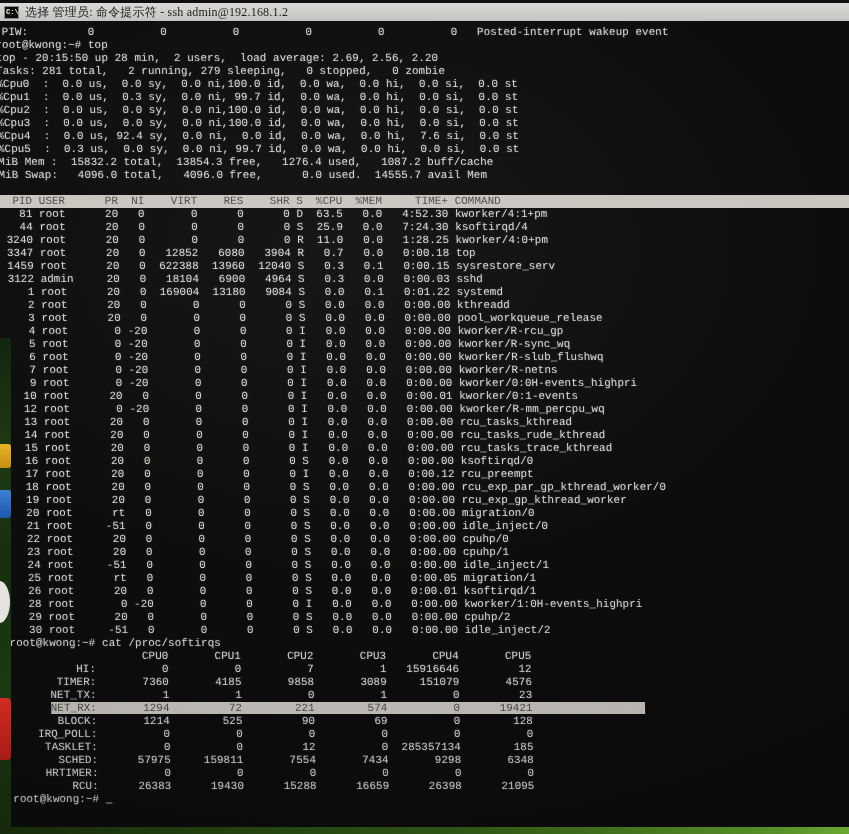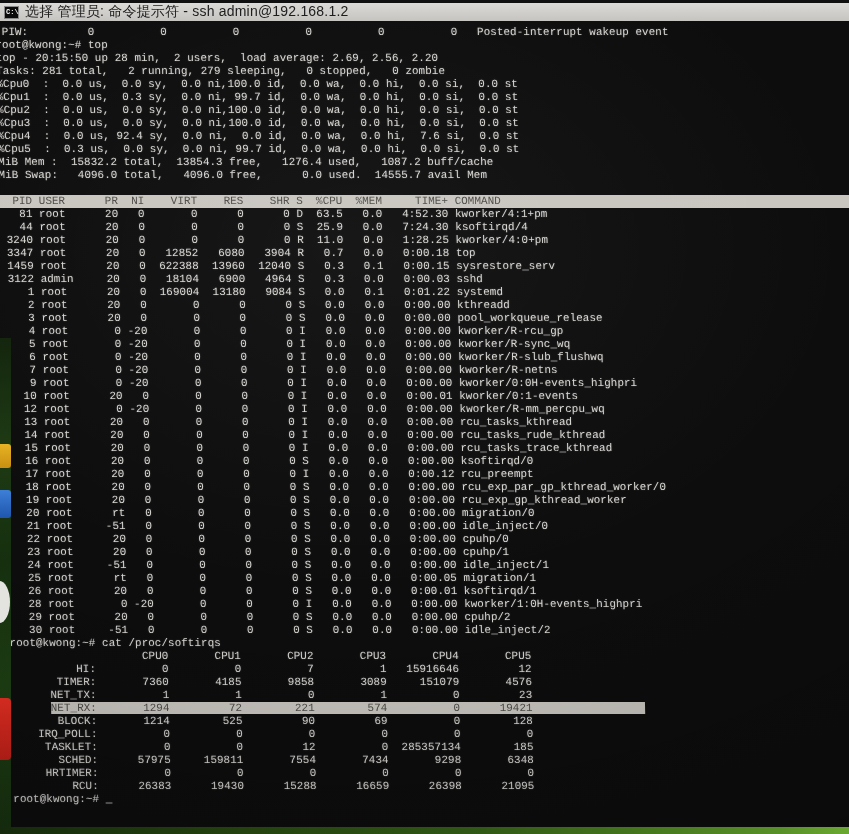--- a/index.html
+++ b/index.html
@@ -28,21 +28,21 @@
   
   .titlebar{
     position:absolute;top:0;left:0;width:849px;height:21px;z-index:4;
     background:linear-gradient(180deg,#101010 0,#101010 3px,#dcdad7 3px,#c6c4c1 100%);
     display:flex;align-items:center;gap:6px;box-sizing:border-box;padding:3px 0 0 4px;
   }
   .cmd-icon{
     width:15px;height:13px;background:#0a0a0a;border:1px solid #8a8a8a;box-sizing:border-box;
     color:#fff;font:bold 7px/11px "Liberation Mono", monospace;padding-left:1px;flex:0 0 auto;
   }
-  .win-title{font-size:14px;color:#1d1d1d;letter-spacing:.2px;white-space:nowrap;}
+  .win-title{font-size:12px;color:#1d1d1d;letter-spacing:.2px;white-space:nowrap;font-family:Liberation Serif, serif;}
   .pointer{
     position:absolute;left:695px;top:0px;color:#2e2e2e;font-size:13px;line-height:14px;
     text-shadow:0 0 1px #888;
   }
 
   .terminal{
     position:absolute;top:21px;left:0;width:849px;height:813px;z-index:1;
     background:#0d0d0e;overflow:hidden;
   }
   

